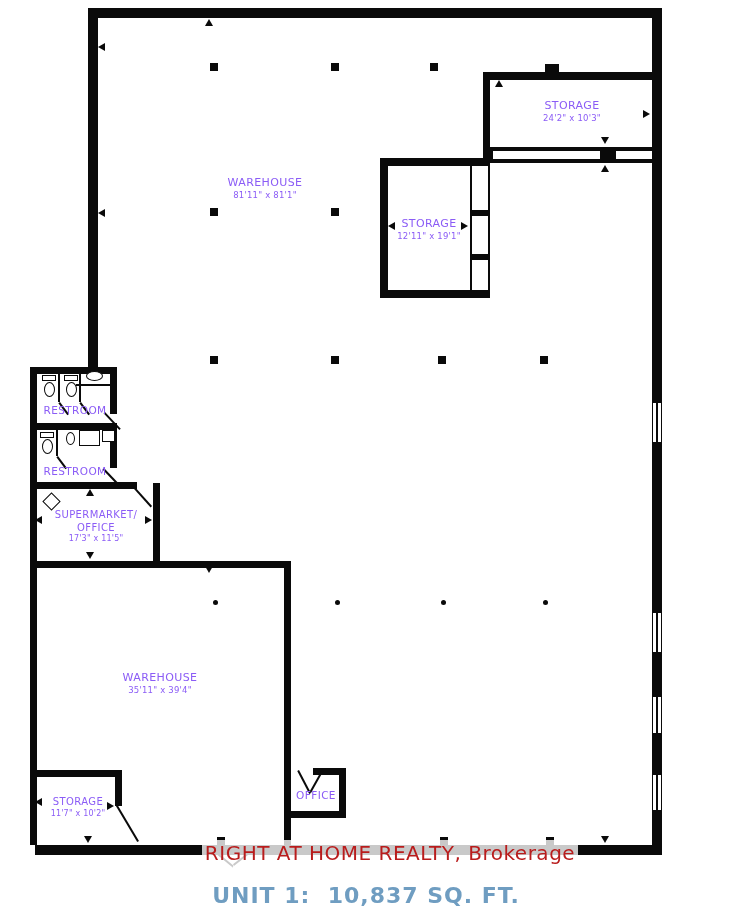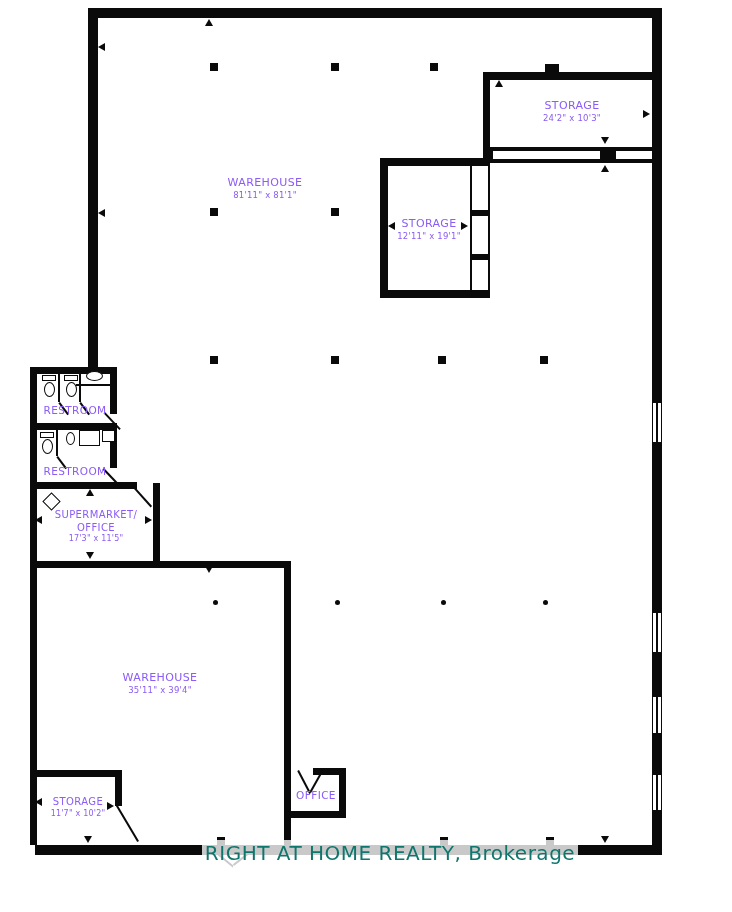--- a/index.html
+++ b/index.html
@@ -63,21 +63,22 @@
     <span class="dm">35'11" x 39'4"</span>
   </div>
   <div class="room-label small" style="left:35px;top:796px;width:86px;">
     <span class="nm">STORAGE</span>
     <span class="dm">11'7" x 10'2"</span>
   </div>
   <div class="room-label" style="left:288px;top:789px;width:56px;">
     <span class="nm" style="font-size:10.5px;">OFFICE</span>
   </div>
 
-  <div class="wm" style="color: #0f766e;">RIGHT AT HOME REALTY, Brokerage</div>
+  <div class="wm" style="color: #b91c1c;">RIGHT AT HOME REALTY, Brokerage</div>
+  <div class="caption" style="color: rgb(111, 157, 193);">UNIT 1:  10,837 SQ. FT.</div>
 <div class="wall" style="left: 88px; top: 8px; width: 574px; height: 10px;"></div>
     <div class="wall" style="left: 88px; top: 18px; width: 10px; height: 352px;"></div>
     <div class="wall" style="left: 652px; top: 18px; width: 10px; height: 385px;"></div>
     <div class="wall" style="left: 652px; top: 442px; width: 10px; height: 171px;"></div>
     <div class="wall" style="left: 652px; top: 652px; width: 10px; height: 45px;"></div>
     <div class="wall" style="left: 652px; top: 733px; width: 10px; height: 42px;"></div>
     <div class="wall" style="left: 652px; top: 810px; width: 10px; height: 45px;"></div>
     <div class="wall" style="left: 35px; top: 845px; width: 627px; height: 10px;"></div>
     <div class="wall" style="left: 487px; top: 72px; width: 165px; height: 8px;"></div>
     <div class="wall" style="left: 545px; top: 64px; width: 14px; height: 8px;"></div>

